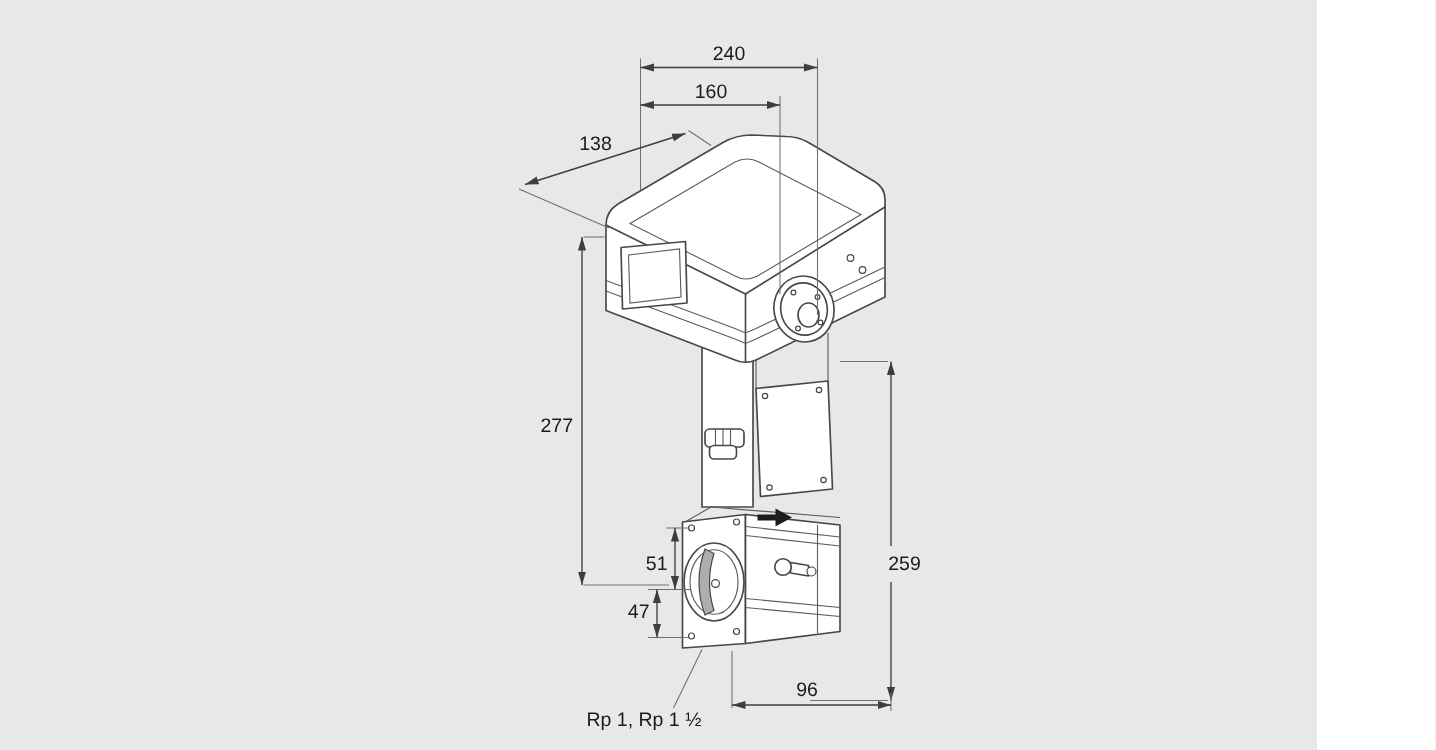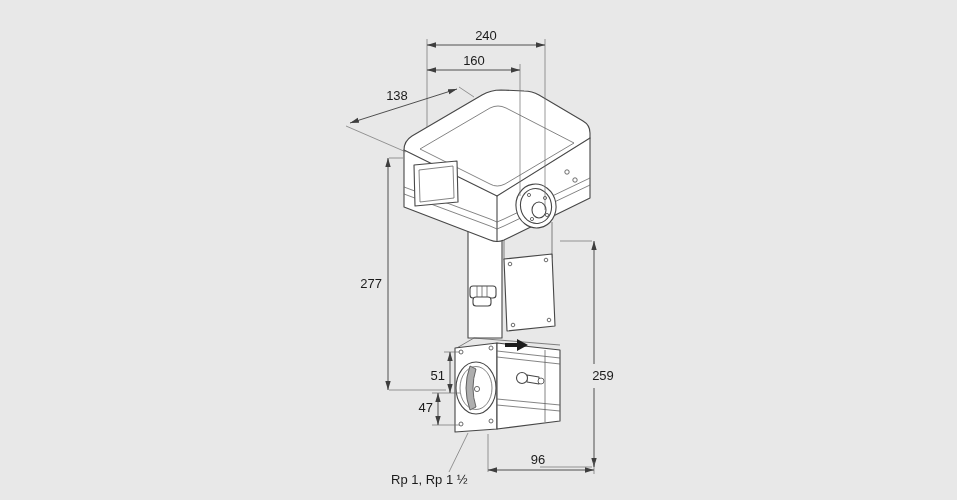--- a/index.html
+++ b/index.html
@@ -1,18 +1,18 @@
 <!DOCTYPE html>
 <html><head>
 <meta charset="utf-8">
 <style>
   html,body { margin:0; padding:0; }
   .stage {
     position:relative;
-    width:957px; height:500px;
+    width:878px; height:500px;
     background:#e8e8e8;
     overflow:hidden;
     font-family:"Liberation Sans", sans-serif;
   }
   svg { display:block; }
   .face  { fill:#ffffff; stroke:#474747; stroke-width:1.1; stroke-linejoin:round; }
   .edge  { fill:none;    stroke:#474747; stroke-width:1.1; stroke-linecap:round; stroke-linejoin:round; }
   .thin  { fill:none;    stroke:#5c5c5c; stroke-width:0.75; }
   .dimline { fill:none;  stroke:#3e3e3e; stroke-width:0.9; }
   .ext   { fill:none;    stroke:#6f6f6f; stroke-width:0.7; }

